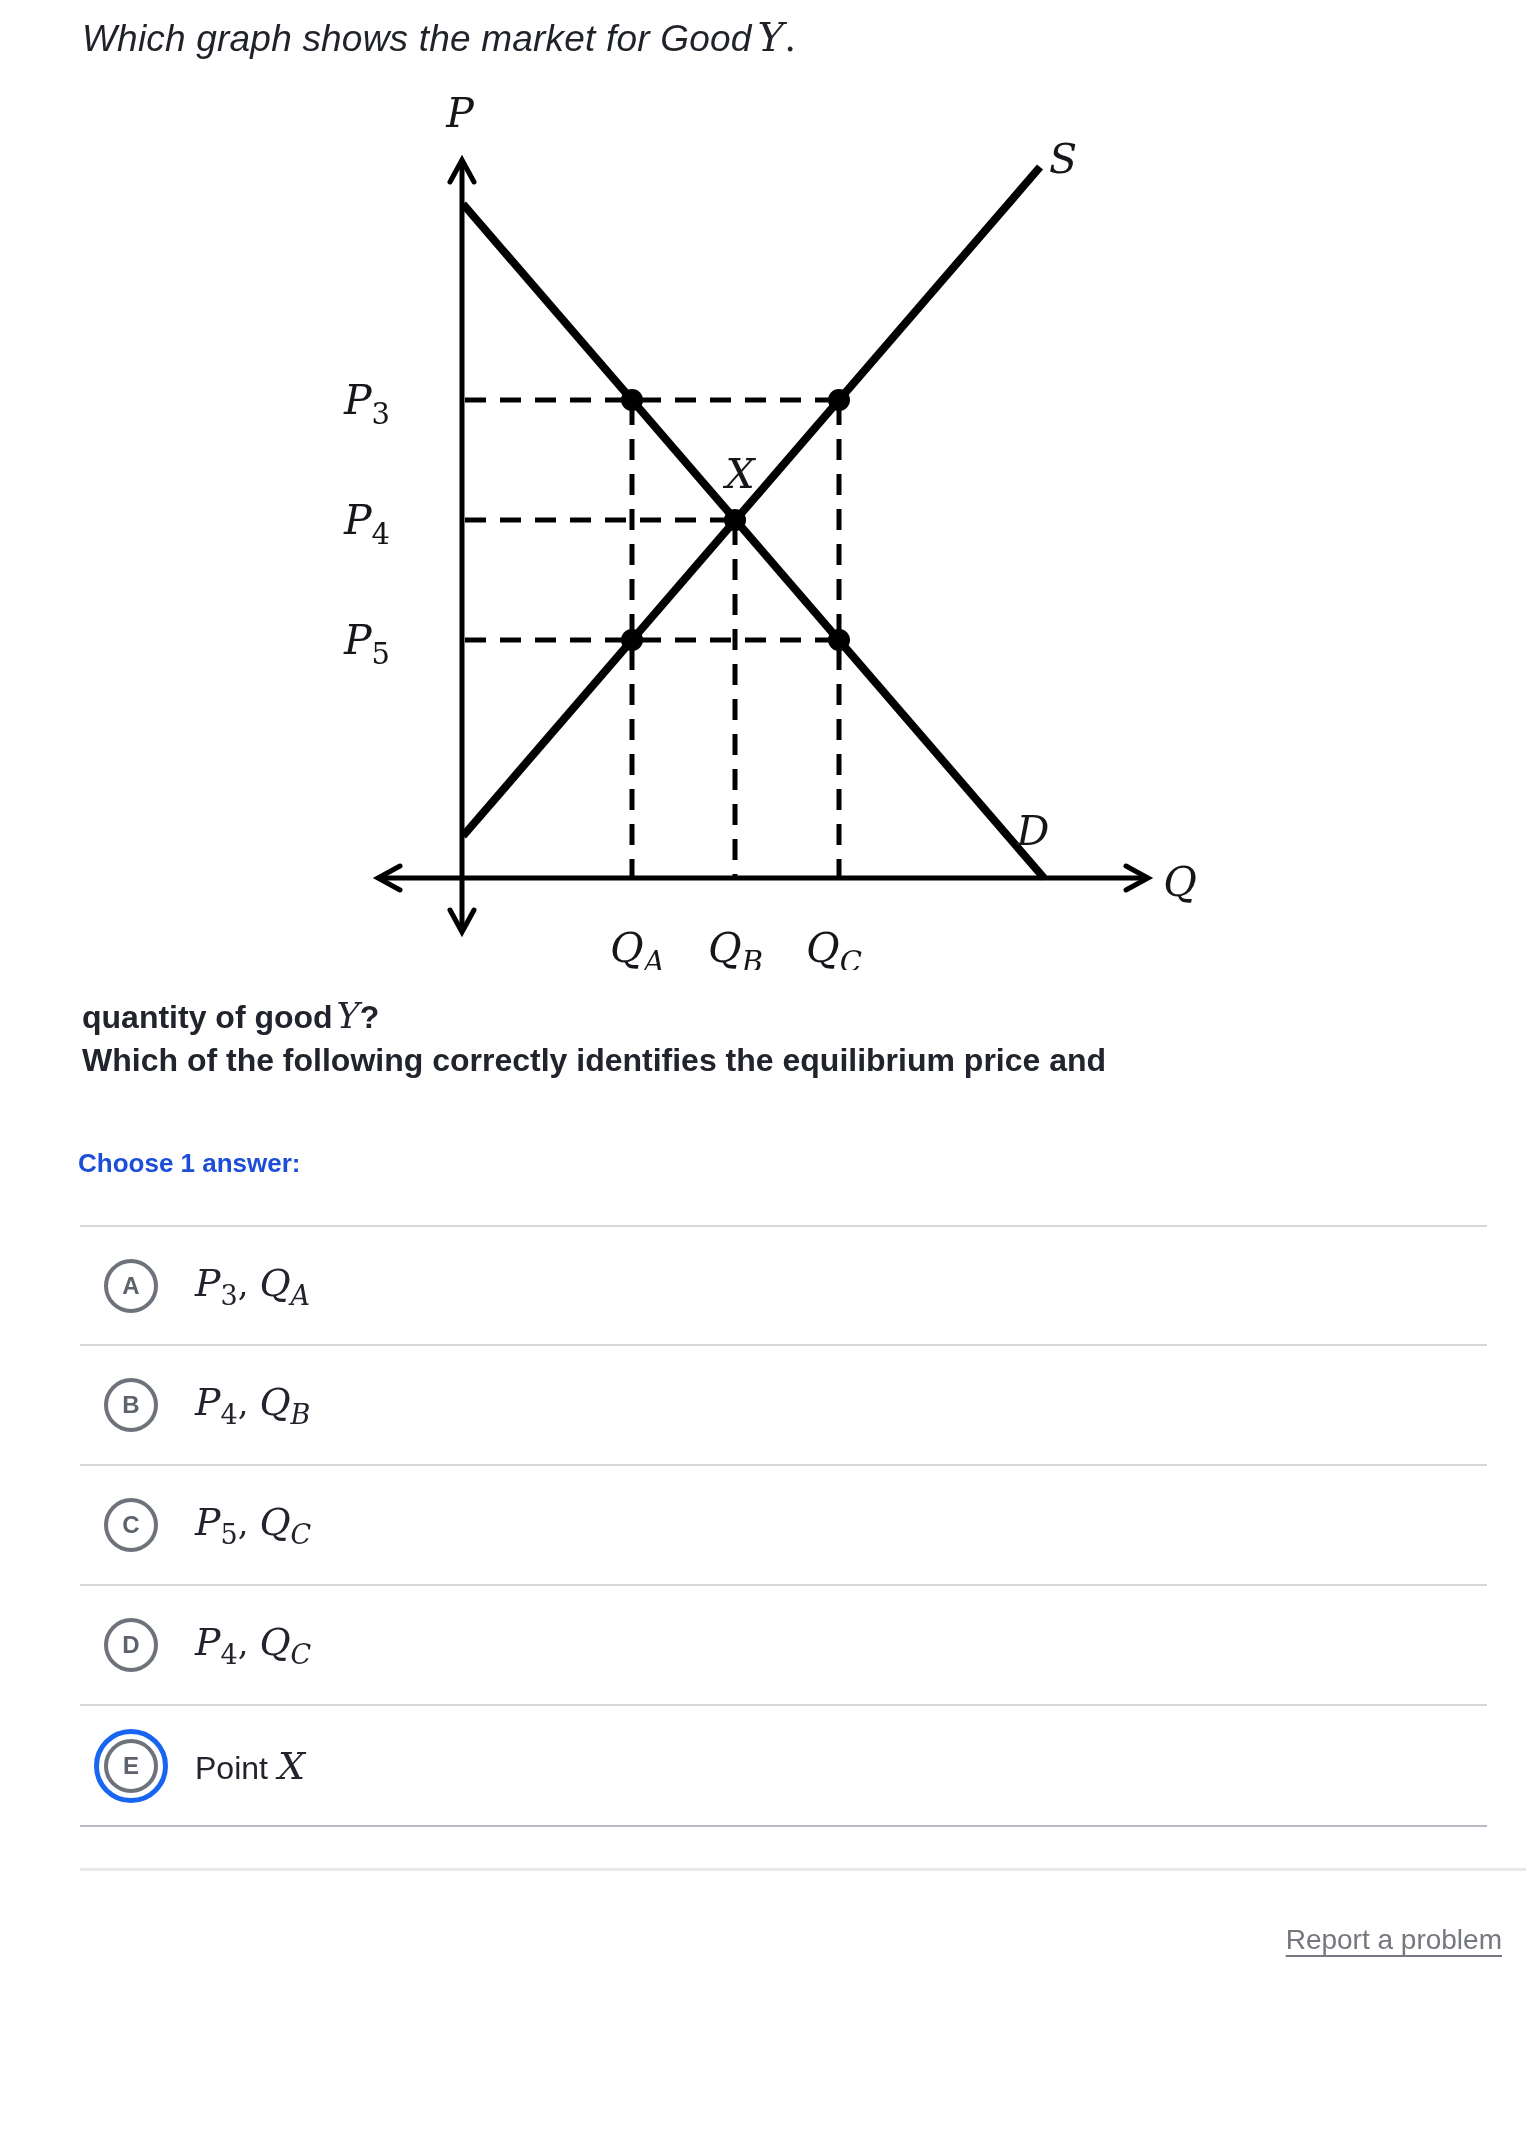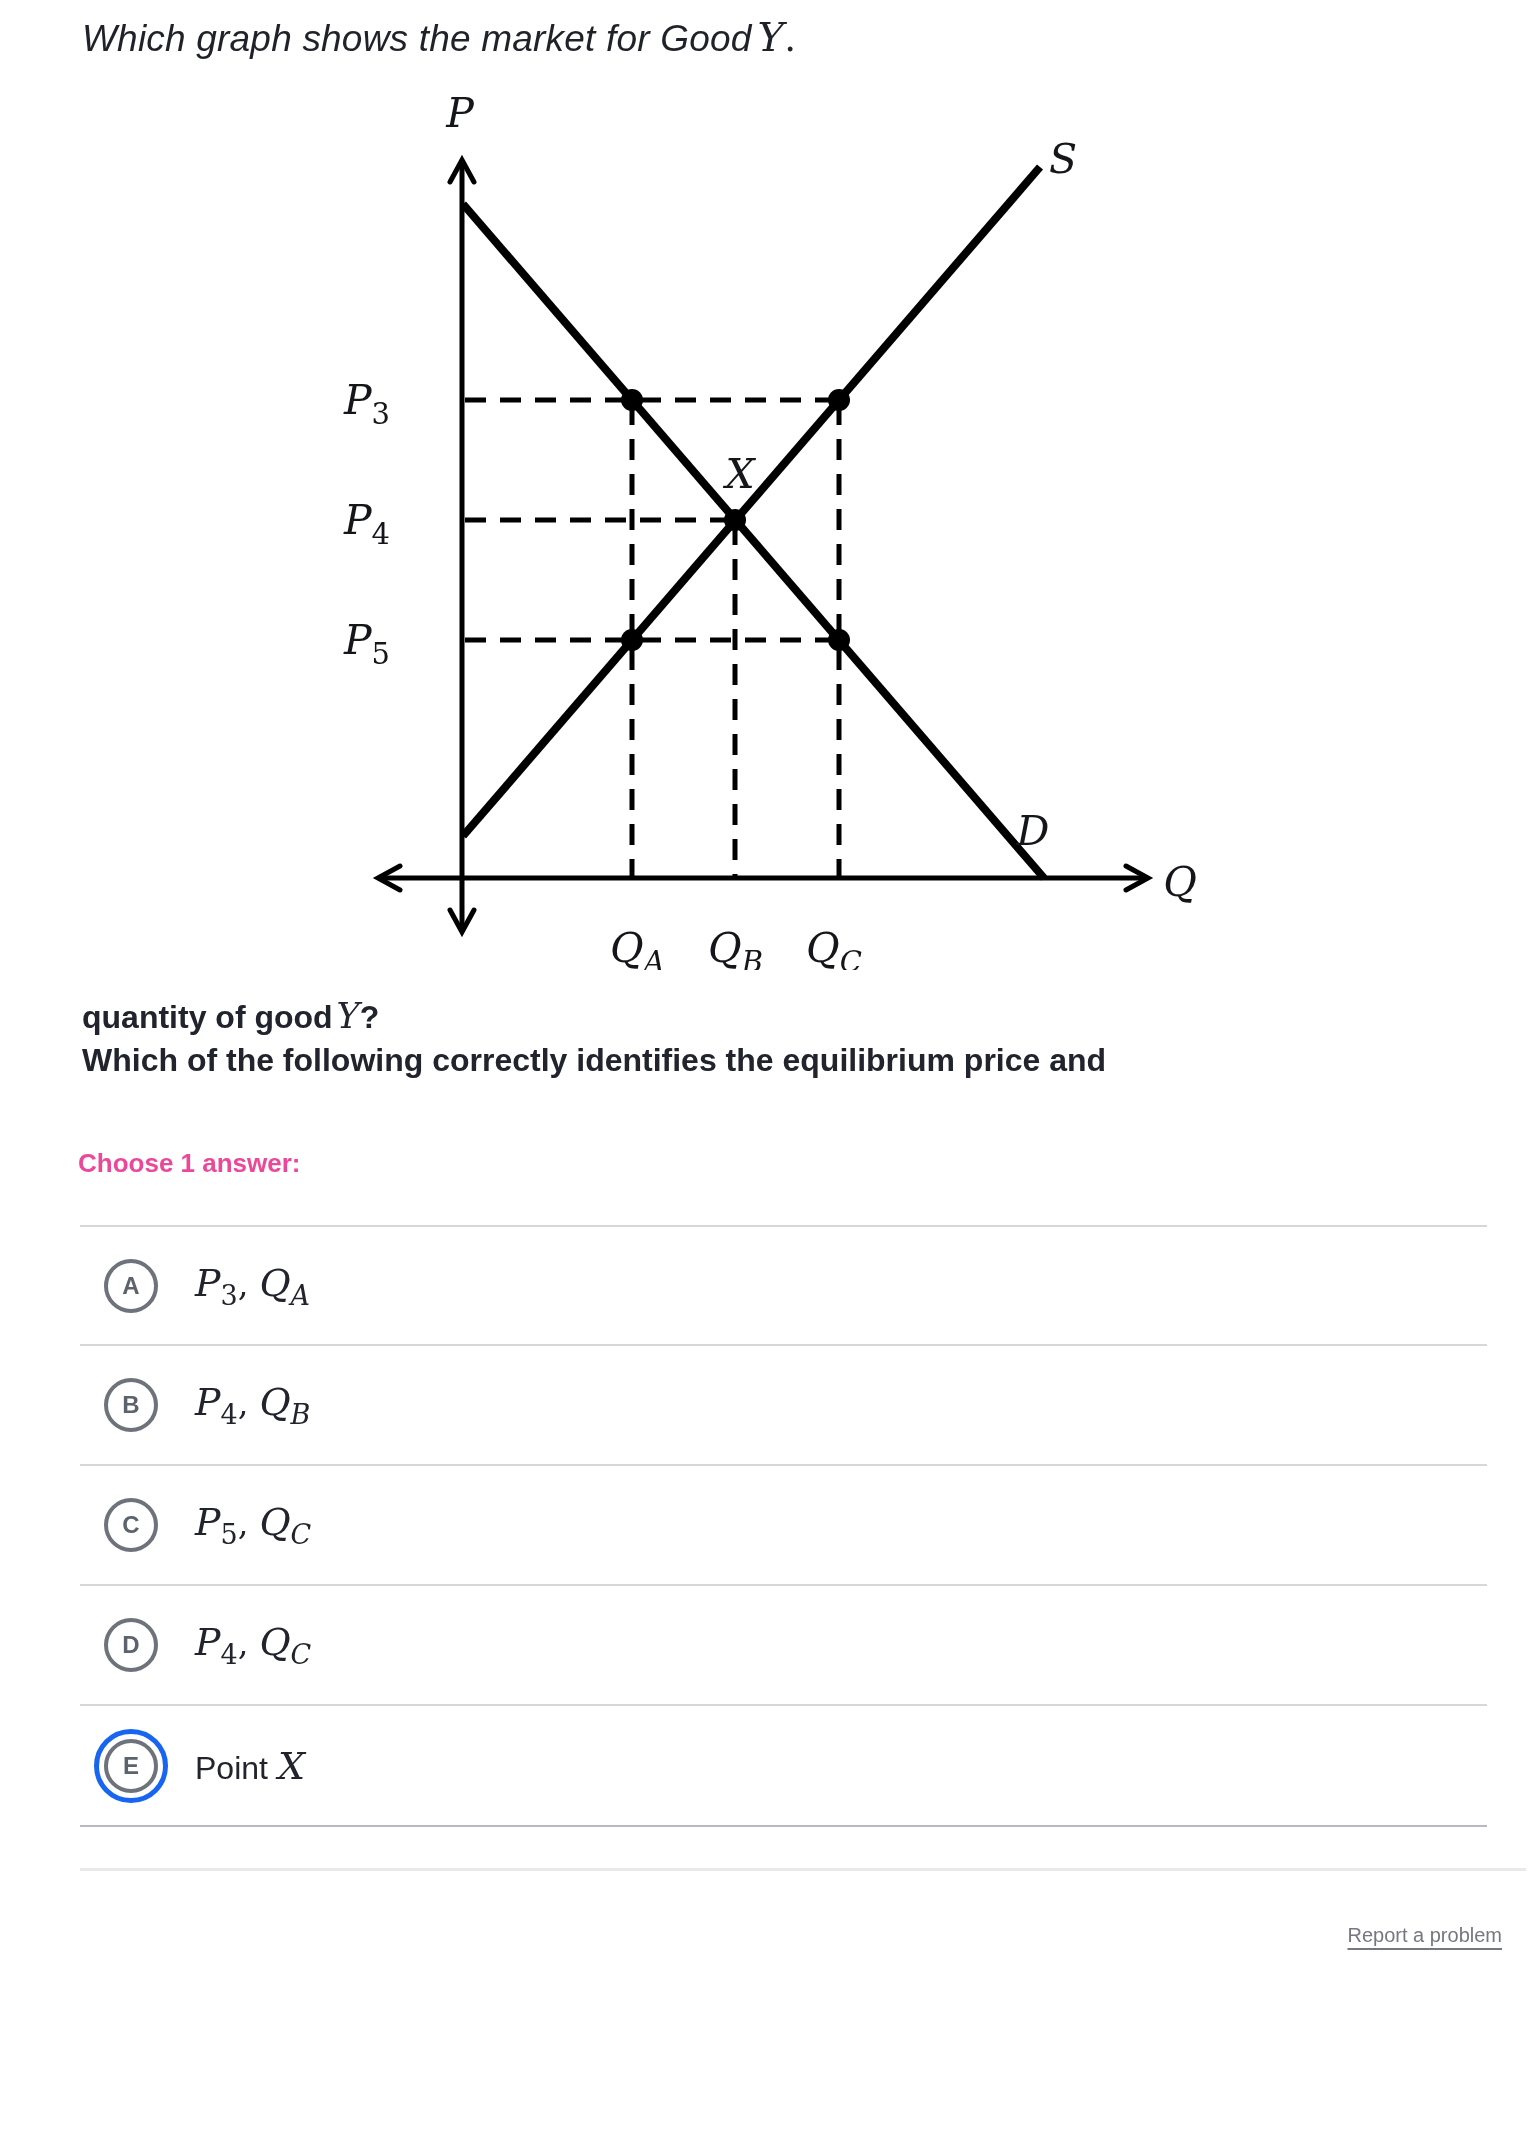--- a/index.html
+++ b/index.html
@@ -19,21 +19,21 @@
   .graph{position:absolute;left:270px;top:70px;width:930px;height:900px;}
   .graph text{fill:#14161a;}
   .glabel{font-family:"DejaVu Serif","Liberation Serif",serif;font-style:italic;font-size:41px;}
   .gsub{font-size:29px;}
   .gsub-digit{font-style:normal;}
 
   
   .question{position:absolute;left:82px;top:995px;font-size:32px;line-height:43px;
             font-weight:bold;color:#21242c;}
   .question .math{font-size:35px;font-weight:500;margin-left:4px;}
-  .choose{position:absolute;left:78px;top:1148px;font-size:26px;font-weight:bold;color:#ec4899;}
+  .choose{position:absolute;left:78px;top:1148px;font-size:26px;font-weight:bold;color:#1d4ed8;}
 
   
   .options{position:absolute;left:80px;top:1225px;width:1407px;}
   .option{display:flex;align-items:center;border-top:2px solid #d5d7da;cursor:pointer;}
   .option:last-child{border-bottom:2px solid #b7bbc1;}
   .radio-wrap{width:64px;height:64px;margin-left:14px;border:5px solid transparent;
               border-radius:50%;display:flex;align-items:center;justify-content:center;flex:0 0 auto;}
   .option.selected .radio-wrap{border-color:#1865f2;}
   .radio{width:46px;height:46px;border:4px solid #6e737b;border-radius:50%;
          display:flex;align-items:center;justify-content:center;
@@ -41,21 +41,21 @@
   .opt-label{margin-left:27px;font-size:38px;color:#21242c;}
   .opt-label .m{font-family:"DejaVu Serif","Liberation Serif",serif;font-style:italic;}
   .opt-label .msub{font-family:"DejaVu Serif","Liberation Serif",serif;font-size:27px;
                    vertical-align:-9px;letter-spacing:0;}
   .msub.it{font-style:italic;}
   .opt-label .sep{font-family:"DejaVu Serif",serif;font-size:34px;}
   .opt-text{font-size:32px;font-weight:500;color:#21242c;margin-right:10px;text-align:center;}
 
   
   .footer-divider{position:absolute;left:80px;top:1868px;width:1446px;height:3px;background:#e7e9eb;}
-  .report-link{position:absolute;top:1924px;right:30px;font-size:20px;color:#75787e;
+  .report-link{position:absolute;top:1924px;right:30px;font-size:28px;color:#75787e;
                text-decoration:underline;text-underline-offset:6px;cursor:pointer;}
 </style>
 </head>
 <body>
 
 <div class="title"><span>Which graph shows the market for Good</span><span class="serif-math math">Y</span><span class="punct">.</span></div>
 
 <svg class="graph" viewBox="0 0 930 900">
 
   <g stroke="#000" stroke-width="5" fill="none" stroke-linecap="round">

